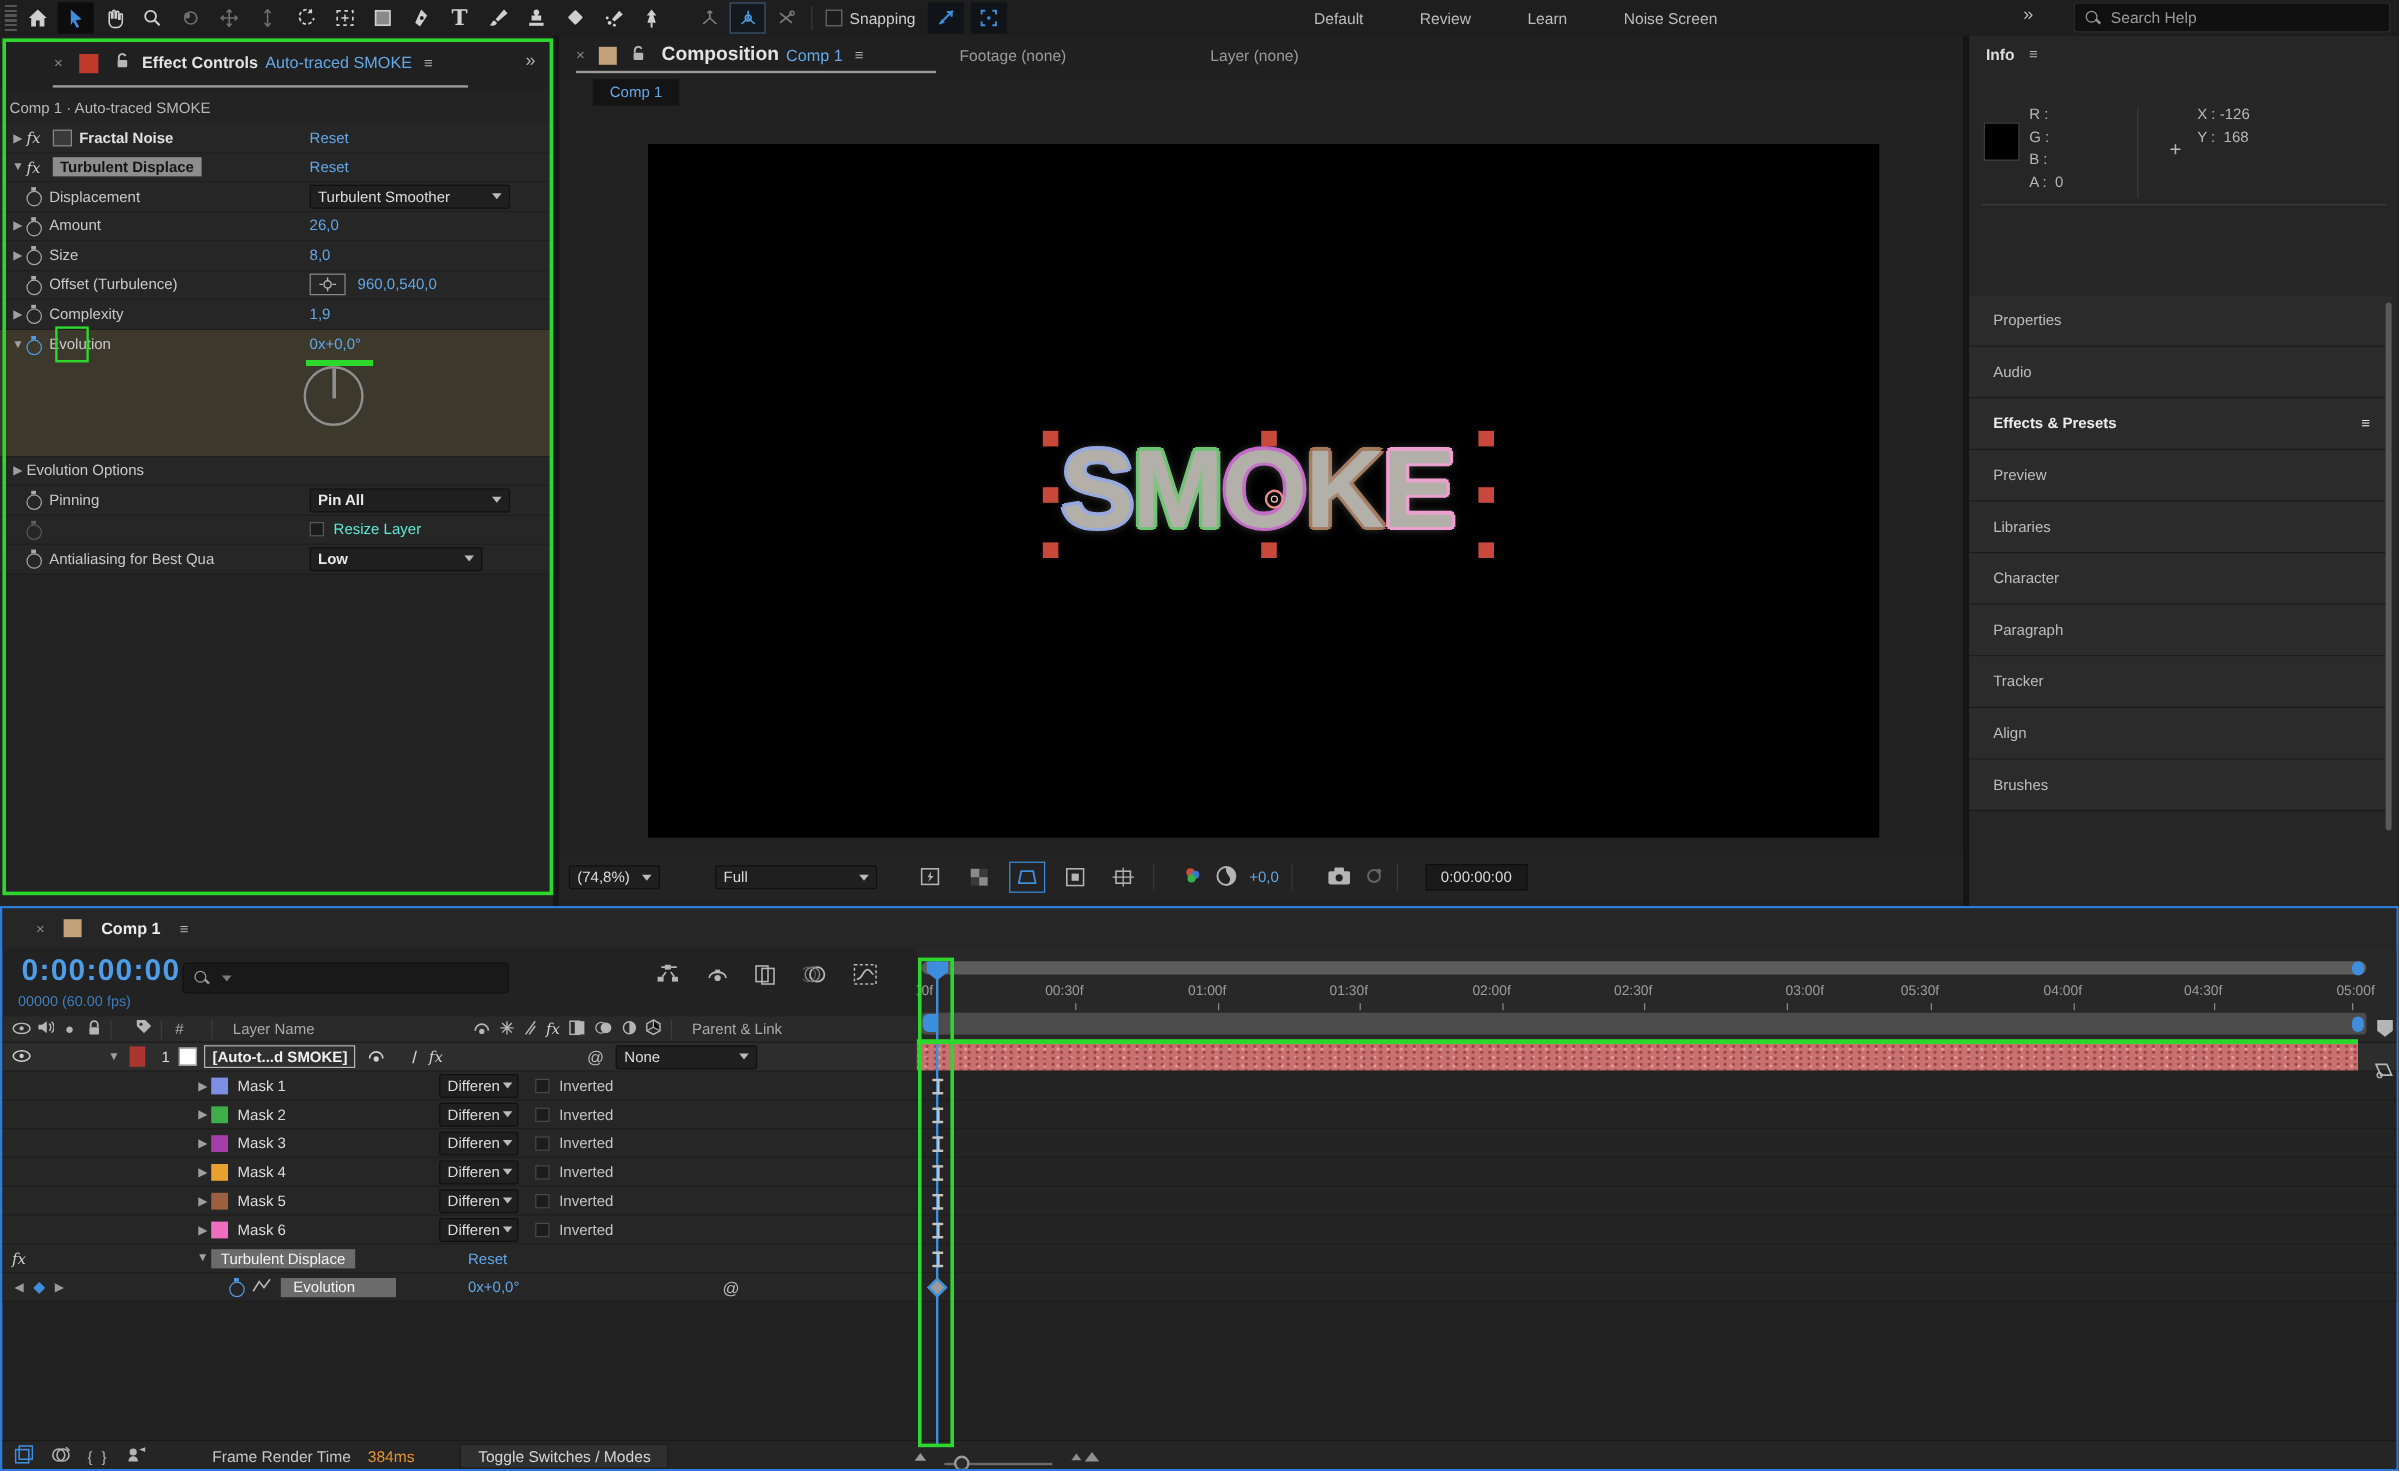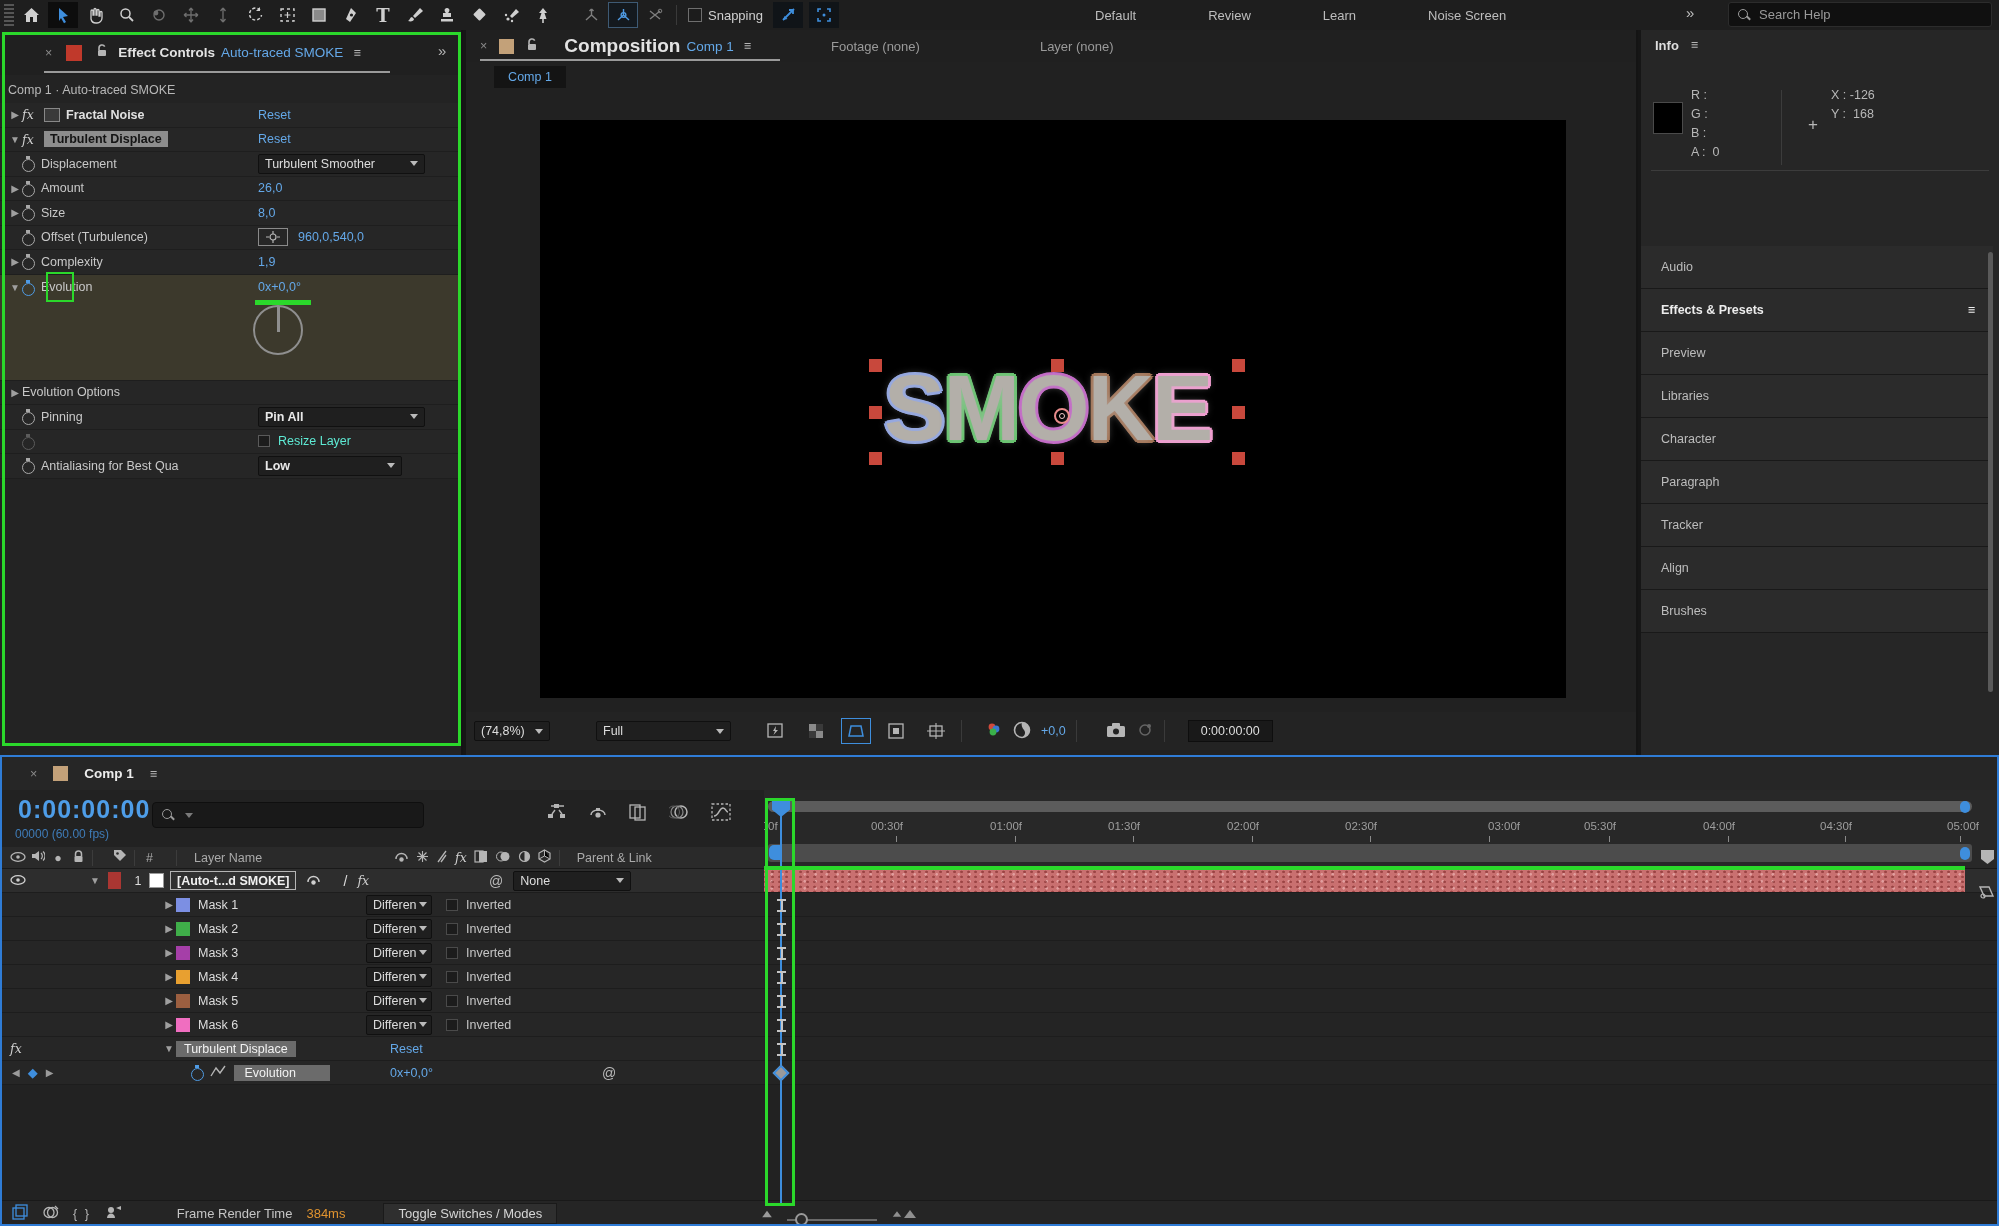--- a/index.html
+++ b/index.html
@@ -212,21 +212,21 @@
       </span>
     </div>
   <div class="toolbtn" style="background:#101418;margin-left:4px">
       <span>
         <svg width="16" height="16" viewBox="0 0 16 16">
           <path d="M2 5V2h3M11 2h3v3M14 11v3h-3M5 14H2v-3" stroke="#3e8edd" stroke-width="1.6" fill="none"></path>
           <circle cx="8" cy="8" r="1.5" fill="#3e8edd"></circle>
         </svg>
       </span>
     </div>
-  <div class="abs flex" style="left:1095px;top:0;height:30px;gap:72px;color:#bdbdbd;font-size:13px">
+  <div class="abs flex" style="left:1095px;top:0;height:30px;gap:47px;color:#bdbdbd;font-size:13px">
     <span>Default</span>
     <span>Review</span>
     <span>Learn</span>
     <span>Noise Screen</span>
   </div>
   <div class="abs" style="left:1686px;top:4px;font-size:15px;color:#bdbdbd">»</div>
   <div class="abs flex" style="left:1728px;top:2px;width:264px;height:25px;background:#101010;border:1px solid #2c2c2c;border-radius:3px;padding:0 8px;gap:8px">
     <span class="magnifier"></span>
     <span class="dim" style="font-size:13px">Search Help</span>
   </div>
@@ -348,21 +348,21 @@
 </div>
 
 <div class="abs" style="left:466px;top:30px;width:1172px;height:725px;background:#212121;border-right:2px solid #141414">
   <div class="abs flex" style="left:0;top:0;width:100%;height:32px;background:#202020">
     <span style="margin-left:14px;color:#8a8a8a">×</span>
     <span class="swatchbox" style="--c:#c3a179;width:15px;height:15px;margin-left:12px"></span>
     <span style="margin-left:12px"><svg width="12" height="14" viewBox="0 0 12 14">
           <path d="M3 6V4a3 3 0 015.7-1.3" fill="none" stroke="#b5b5b5" stroke-width="1.6"></path>
           <rect x="2" y="6" width="8" height="6" rx="1" fill="#b5b5b5"></rect>
         </svg></span>
-    <span style="color:#e3e3e3;font-weight:bold;font-size:19px;margin-left:26px">Composition</span>
+    <span style="color:#e3e3e3;font-weight:bold;font-size:16px;margin-left:13px">Composition</span>
     <span class="blue" style="margin-left:6px;font-size:13.5px">Comp 1</span>
     <span style="margin-left:10px;color:#b5b5b5">≡</span>
     <span class="dim" style="margin-left:80px;font-size:13px">Footage (none)</span>
     <span class="dim" style="margin-left:120px;font-size:13px">Layer (none)</span>
   </div>
   <div class="abs" style="left:14px;top:29px;width:300px;height:2px;background:#9a9a9a"></div>
   <div class="abs flex" style="left:28px;top:36px;width:72px;height:22px;background:#141414;justify-content:center">
     <span class="blue">Comp 1</span>
   </div>
 
@@ -471,20 +471,23 @@
   </div>
   <div class="abs" style="left:140px;top:60px;width:1px;height:75px;background:#3c3c3c"></div>
   <div class="abs" style="left:190px;top:56px;line-height:19px;color:#b8b8b8">
     <div><span>X :</span>&nbsp;<span>-126</span></div>
     <div><span>Y :</span>&nbsp;&nbsp;<span>168</span></div>
   </div>
   <div class="abs" style="left:167px;top:85px;color:#b8b8b8;font-size:17px">+</div>
   <div class="abs" style="left:10px;top:140px;width:338px;height:1px;background:#3c3c3c"></div>
 
   <div class="abs" style="left:0;top:216px;width:352px">
+    <div class="panel-list-row">
+        <span>Properties</span>
+      </div>
     <div class="panel-list-row">
         <span>Audio</span>
       </div>
     <div class="panel-list-row" style="color:#ececec;font-weight:bold;justify-content:space-between;padding-right:18px">
         <span>Effects &amp; Presets</span>
         <span style="font-weight:normal">≡</span>
       </div>
     <div class="panel-list-row">
         <span>Preview</span>
       </div>

